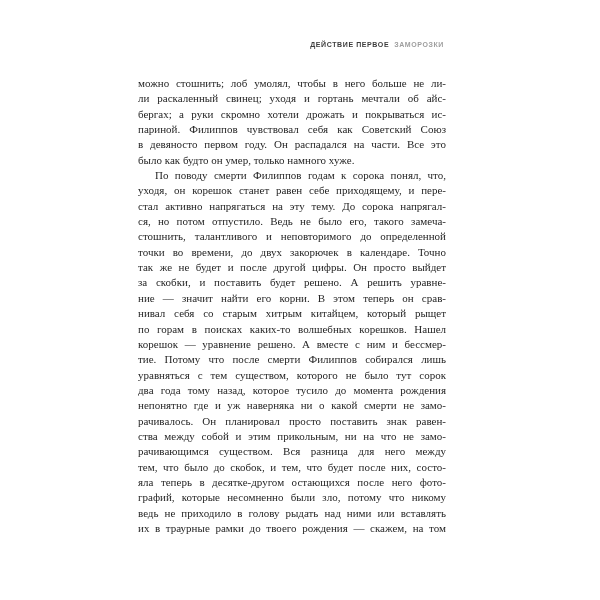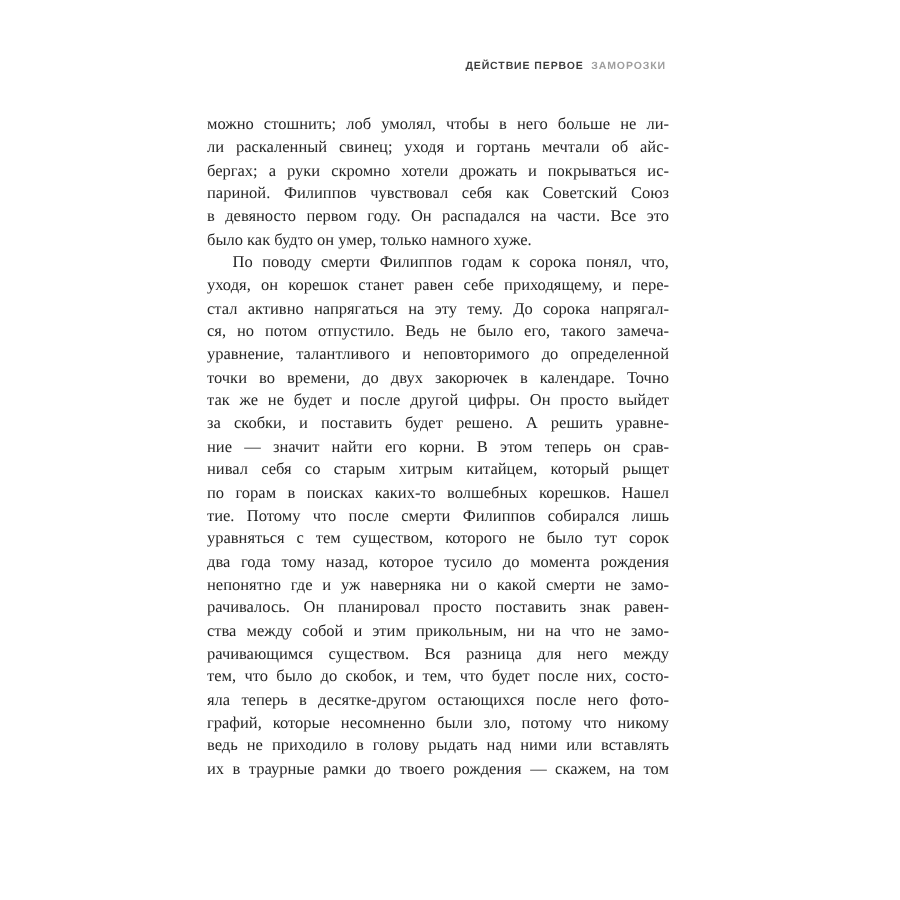--- a/index.html
+++ b/index.html
@@ -80,27 +80,28 @@
       <div class="line">можно стошнить; лоб умолял, чтобы в него больше не ли-</div>
       <div class="line">ли раскаленный свинец; уходя и гортань мечтали об айс-</div>
       <div class="line">бергах; а руки скромно хотели дрожать и покрываться ис-</div>
       <div class="line">париной. Филиппов чувствовал себя как Советский Союз</div>
       <div class="line">в девяносто первом году. Он распадался на части. Все это</div>
       <div class="line no-justify">было как будто он умер, только намного хуже.</div>
       <div class="line indent">По поводу смерти Филиппов годам к сорока понял, что,</div>
       <div class="line">уходя, он корешок станет равен себе приходящему, и пере-</div>
       <div class="line">стал активно напрягаться на эту тему. До сорока напрягал-</div>
       <div class="line">ся, но потом отпустило. Ведь не было его, такого замеча-</div>
-      <div class="line">уравнение, талантливого и неповторимого до определенной</div>
+      <div class="line">стошнить, талантливого и неповторимого до определенной</div>
       <div class="line">точки во времени, до двух закорючек в календаре. Точно</div>
       <div class="line">так же не будет и после другой цифры. Он просто выйдет</div>
       <div class="line">за скобки, и поставить будет решено. А решить уравне-</div>
       <div class="line">ние — значит найти его корни. В этом теперь он срав-</div>
       <div class="line">нивал себя со старым хитрым китайцем, который рыщет</div>
       <div class="line">по горам в поисках каких-то волшебных корешков. Нашел</div>
+      <div class="line">корешок — уравнение решено. А вместе с ним и бессмер-</div>
       <div class="line">тие. Потому что после смерти Филиппов собирался лишь</div>
       <div class="line">уравняться с тем существом, которого не было тут сорок</div>
       <div class="line">два года тому назад, которое тусило до момента рождения</div>
       <div class="line">непонятно где и уж наверняка ни о какой смерти не замо-</div>
       <div class="line">рачивалось. Он планировал просто поставить знак равен-</div>
       <div class="line">ства между собой и этим прикольным, ни на что не замо-</div>
       <div class="line">рачивающимся существом. Вся разница для него между</div>
       <div class="line">тем, что было до скобок, и тем, что будет после них, состо-</div>
       <div class="line">яла теперь в десятке-другом остающихся после него фото-</div>
       <div class="line">графий, которые несомненно были зло, потому что никому</div>

